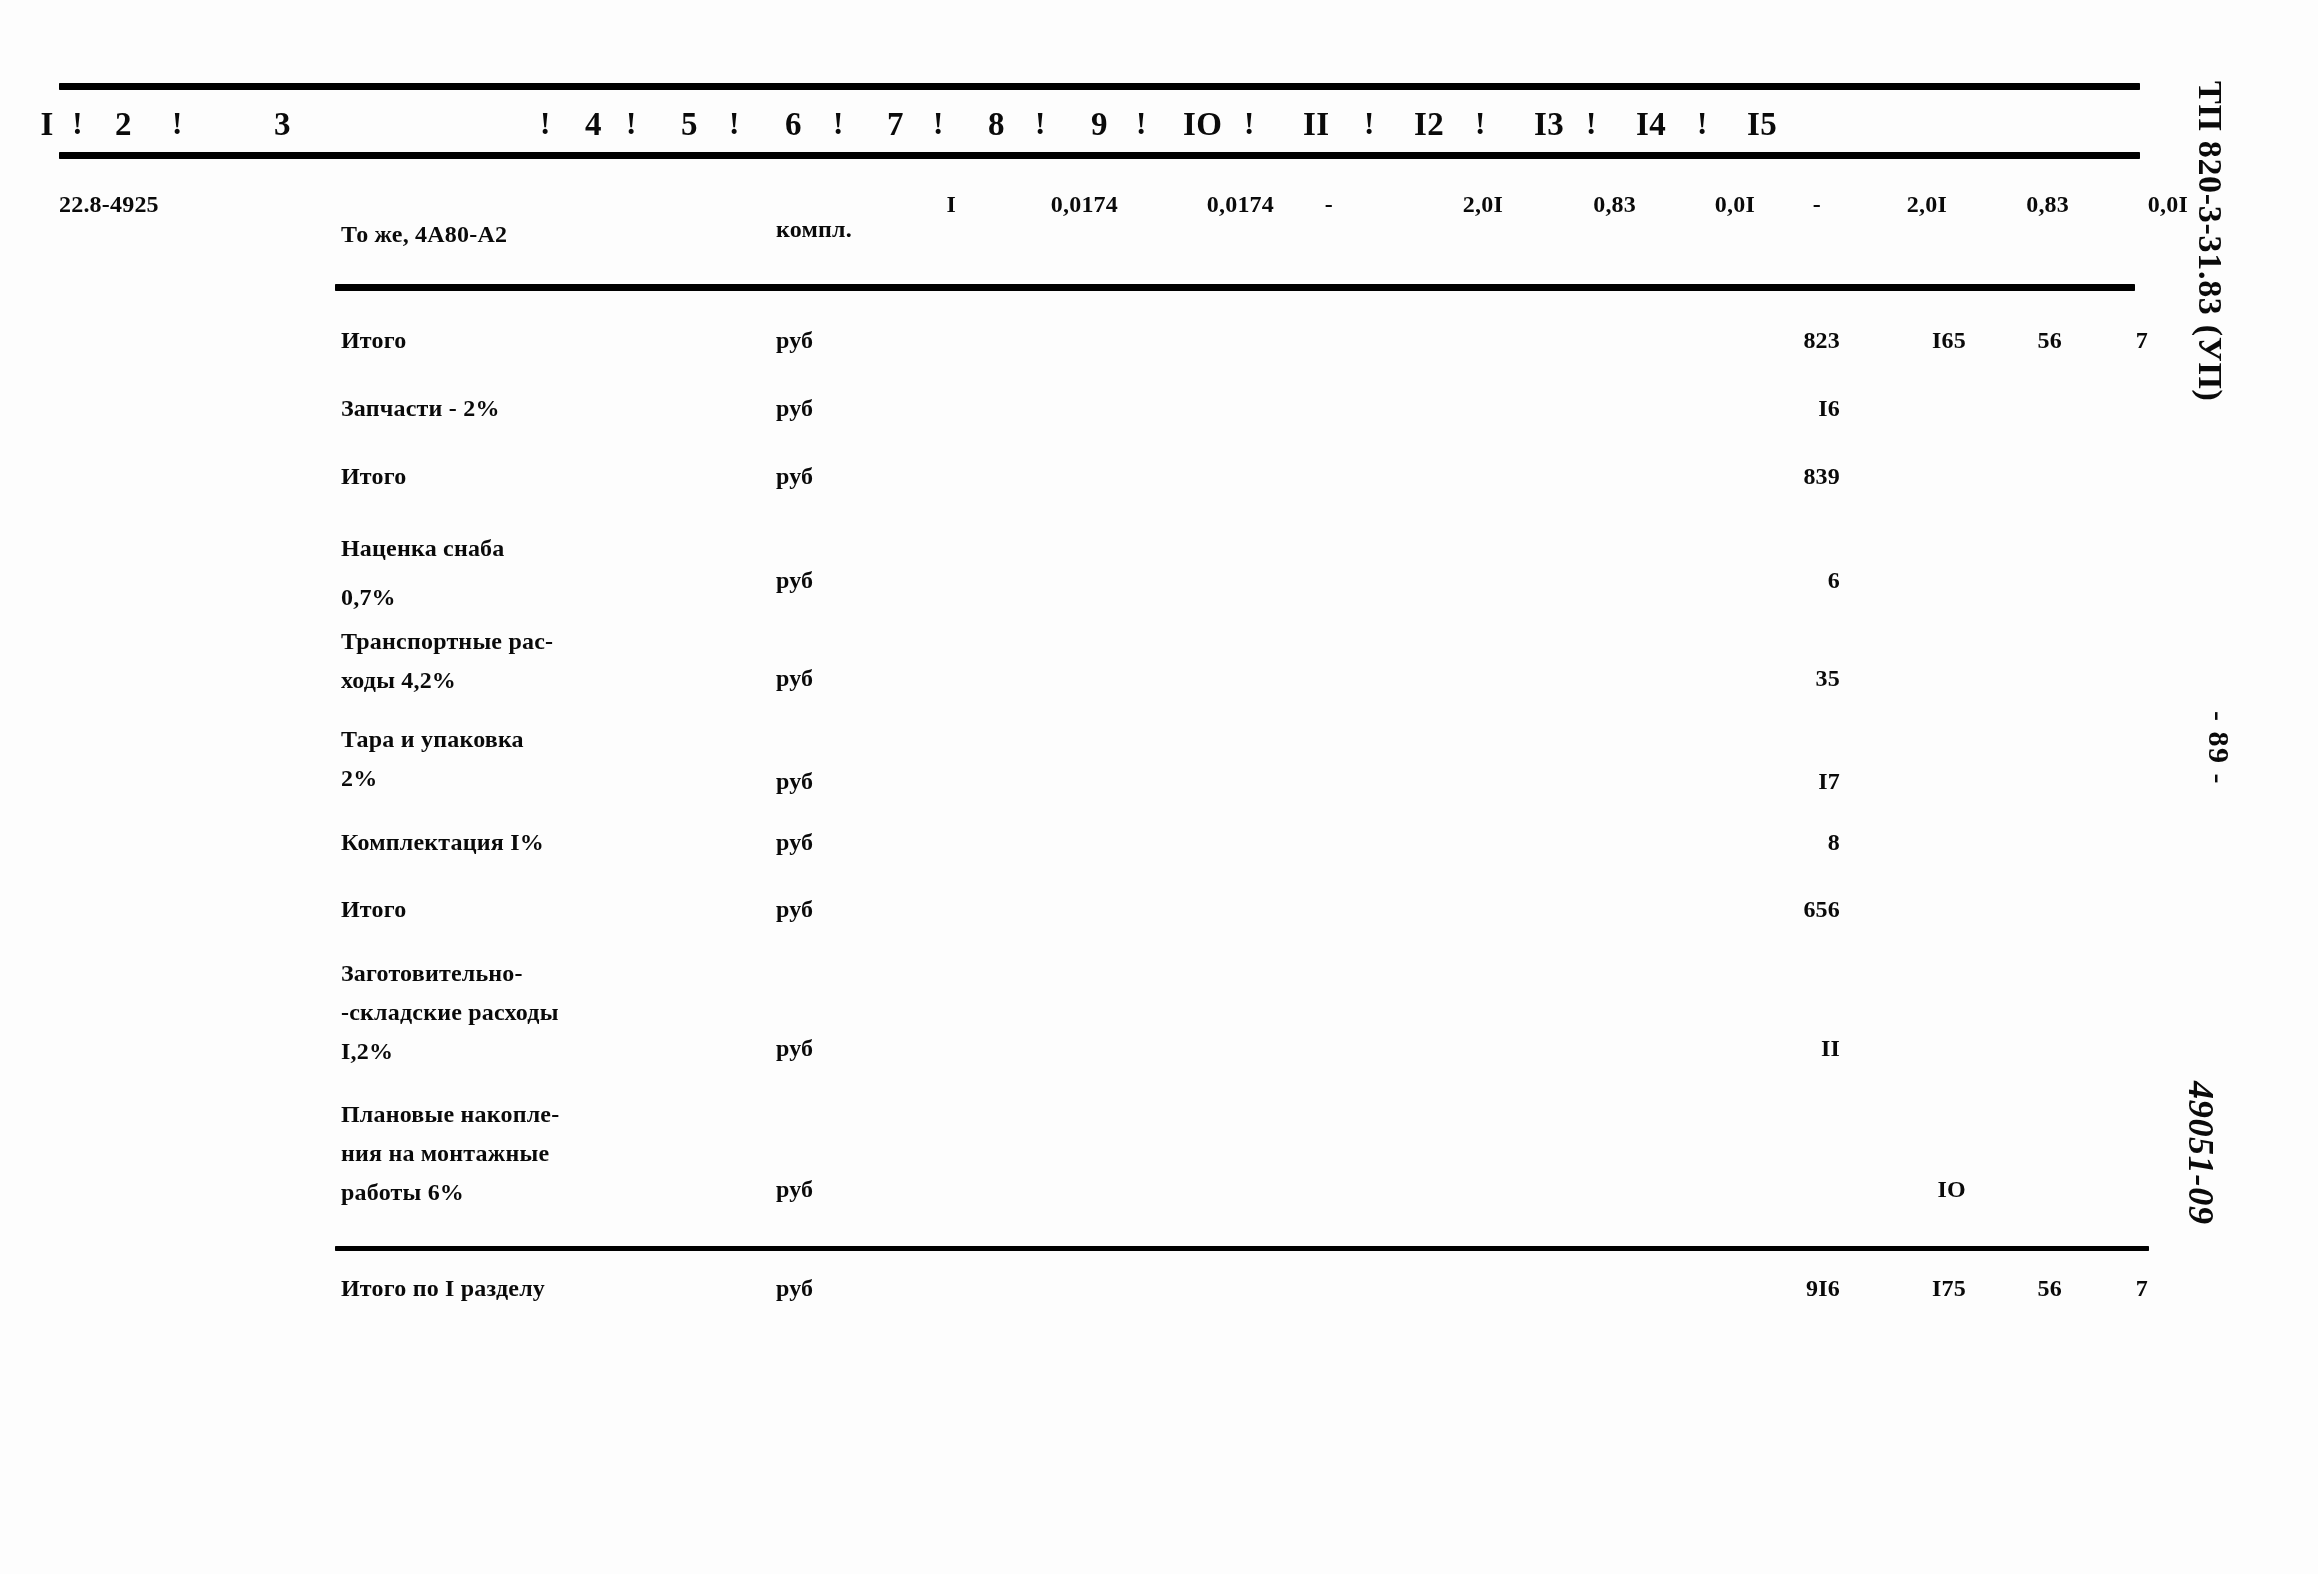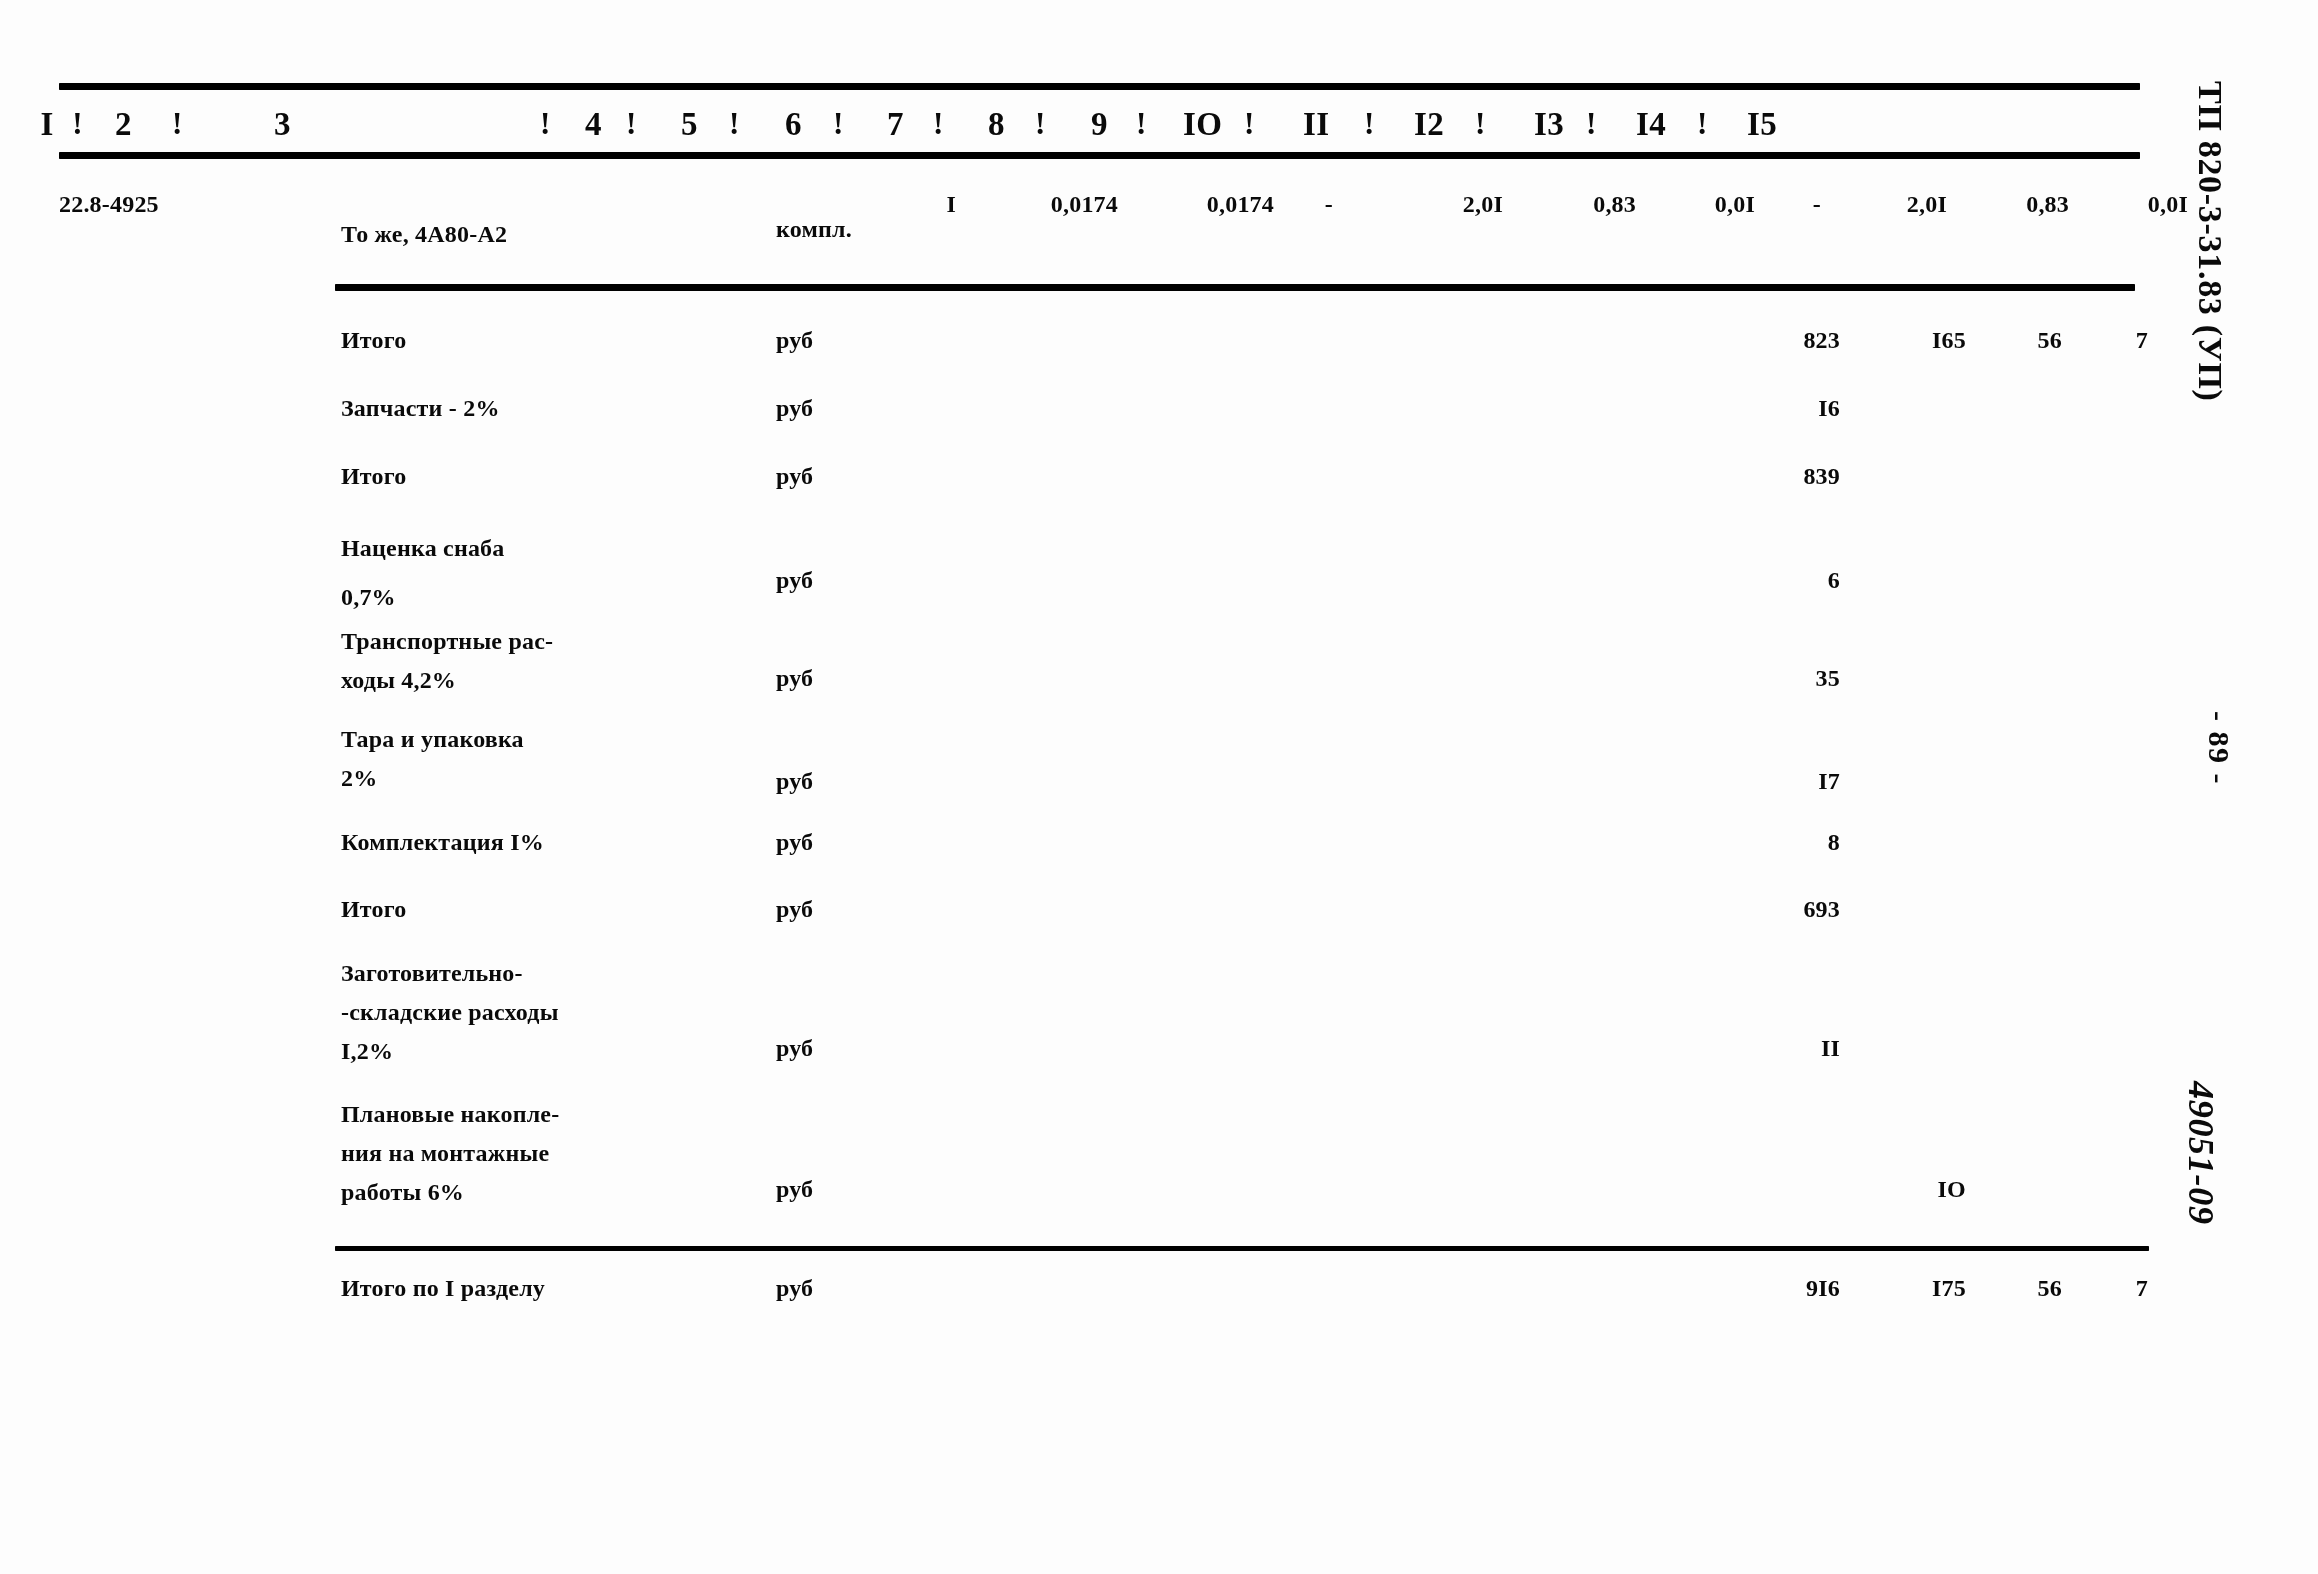--- a/index.html
+++ b/index.html
@@ -213,21 +213,21 @@
 
     <div>
       <span class="cell" style="left:341px;  top:822px;">Комплектация I%</span>
       <span class="cell" style="left:776px; top:822px;">руб</span>
       <span class="cell num" style="left:1718px; top:822px; width:122px;">8</span>
     </div>
 
     <div>
       <span class="cell" style="left:341px;  top:889px;">Итого</span>
       <span class="cell" style="left:776px; top:889px;">руб</span>
-      <span class="cell num" style="left:1718px; top:889px; width:122px;">693</span>
+      <span class="cell num" style="left:1718px; top:889px; width:122px;">656</span>
     </div>
 
     <div>
       <span class="cell wrap" style="left:341px;  top:954px; line-height:39px;">Заготовительно-
 -складские расходы
 I,2%</span>
       <span class="cell" style="left:776px; top:1028px;">руб</span>
       <span class="cell num" style="left:1718px; top:1028px; width:122px;">II</span>
     </div>
 

